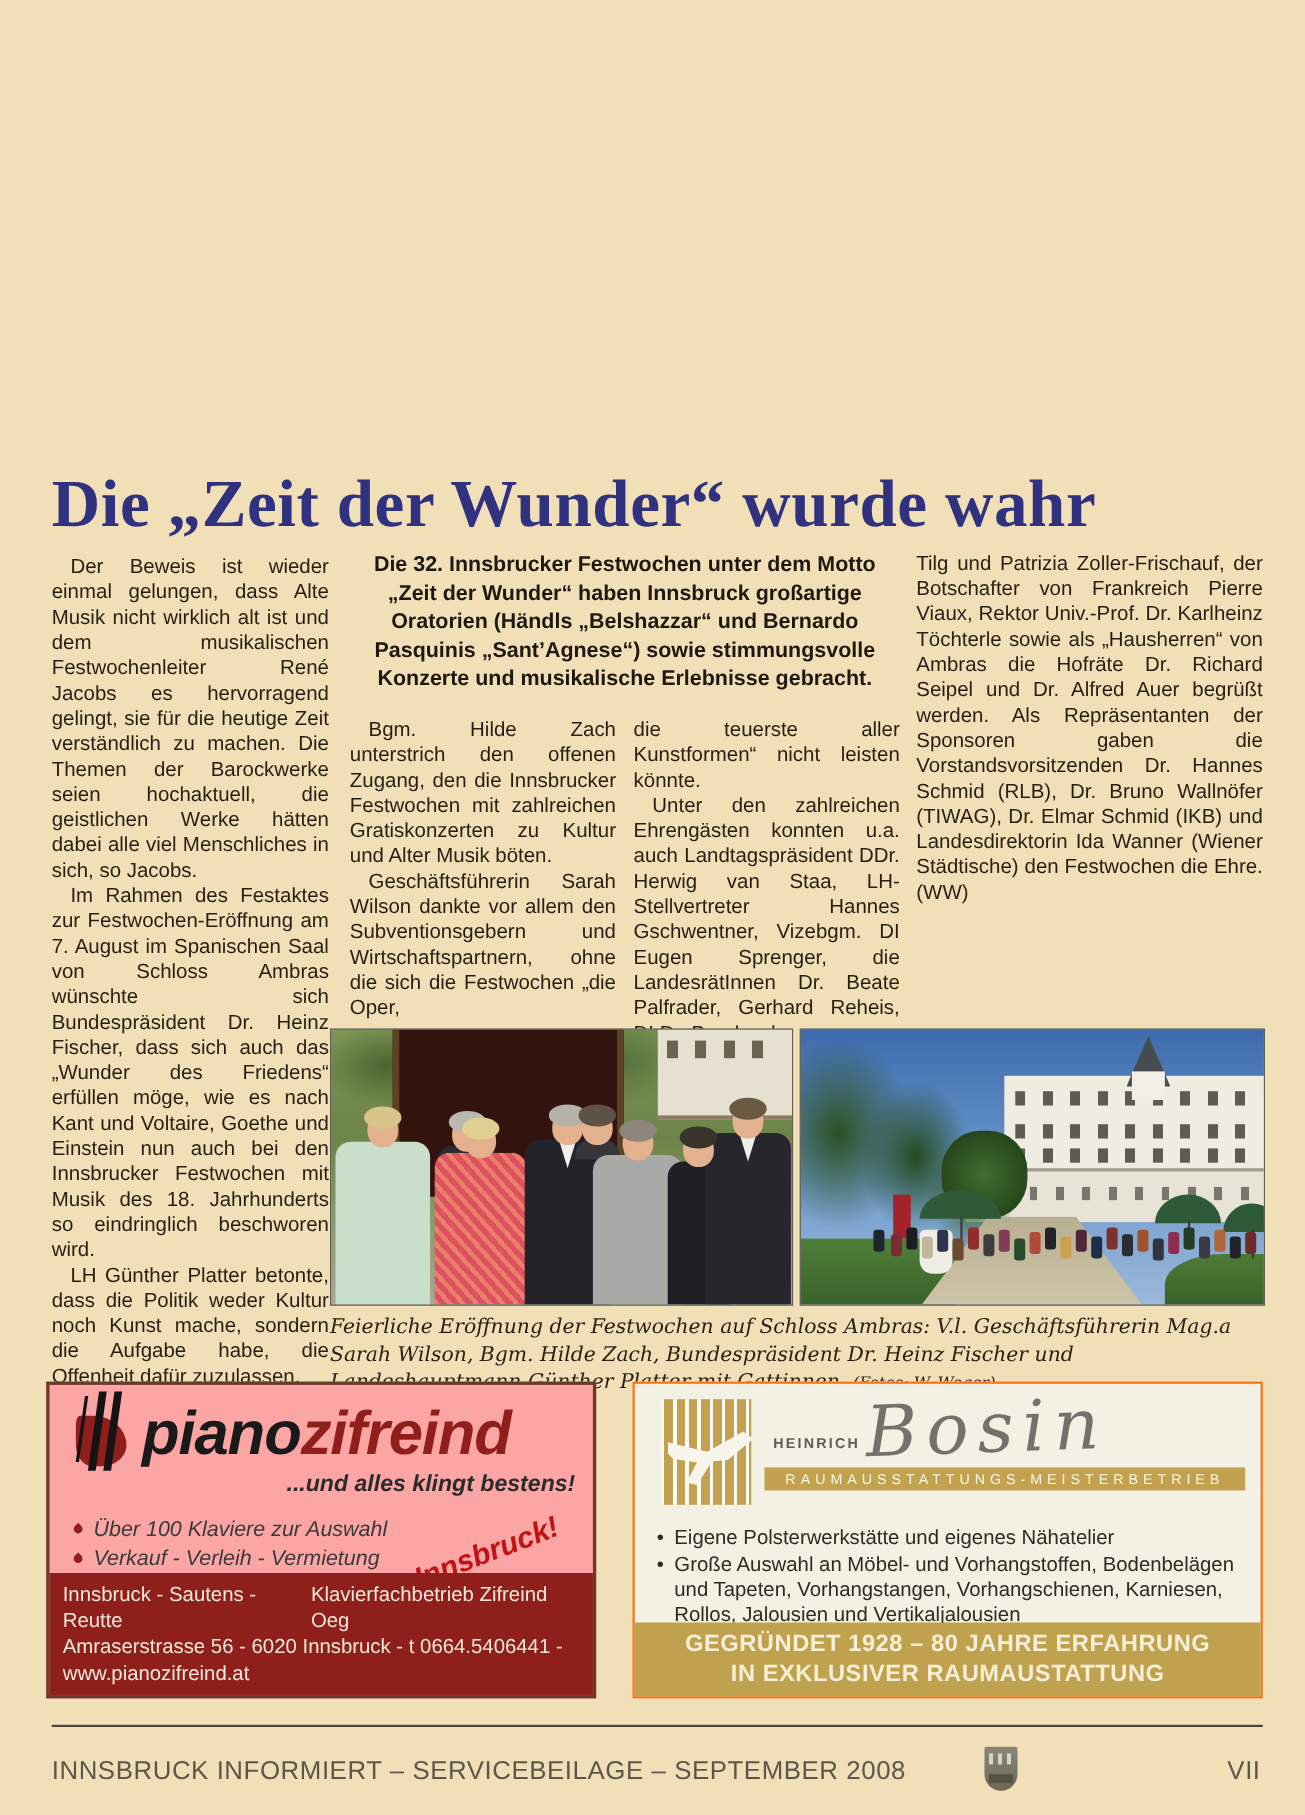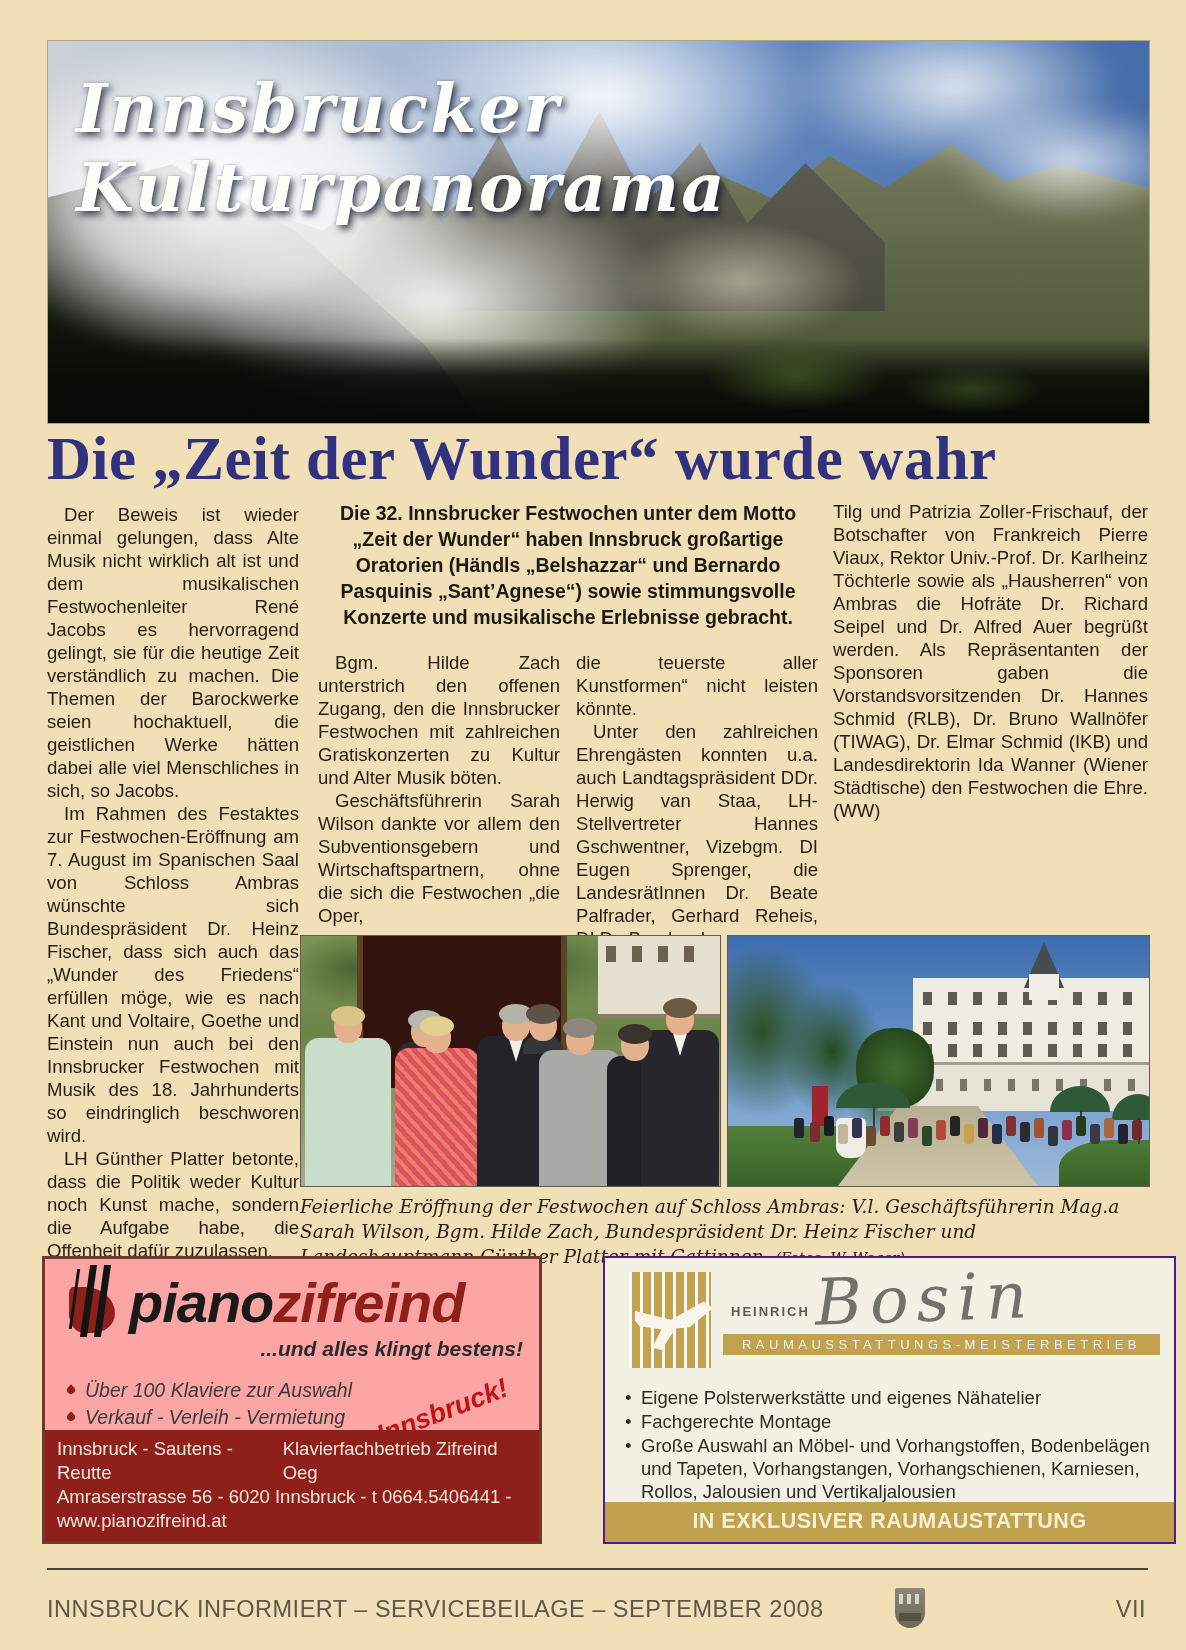--- a/index.html
+++ b/index.html
@@ -134,21 +134,21 @@
   .piano-bullets li::before{content:"";position:absolute;left:0;top:9px;width:8px;height:8px;background:#8e1f1a;
     border-radius:50% 0 50% 50%;transform:rotate(-45deg);}
   .piano-diag{position:absolute;right:22px;top:168px;transform:rotate(-21deg);transform-origin:center;
     font-weight:bold;font-style:italic;font-size:27px;color:#c01414;white-space:nowrap;}
   .piano-bar{position:absolute;left:0;right:0;bottom:0;background:#8e1f1a;color:#f6e8dc;
     padding:7px 12px 8px;font-size:18.5px;line-height:24px;}
   .piano-bar .row1{display:flex;justify-content:space-between;}
 
   
   .ad-bosin{position:absolute;left:575px;top:1256px;width:573px;height:288px;background:#f3f0e4;
-    border:2px solid #4c1d95;box-sizing:border-box;margin-left:28px;}
+    border:2px solid #f97316;box-sizing:border-box;}
   .bosin-head{position:absolute;left:14px;top:12px;right:14px;height:108px;}
   .bosin-logo{position:absolute;left:10px;top:2px;width:82px;height:96px;background:#c2a24e;
     background-image:repeating-linear-gradient(90deg,rgba(255,255,255,.95) 0 3px,rgba(0,0,0,0) 3px 11px);}
   .bosin-chair{position:absolute;left:6px;top:24px;width:78px;height:54px;background:#f7f5ec;
     clip-path:polygon(0 28%,46% 44%,88% 10%,100% 22%,70% 58%,52% 60%,34% 100%,22% 96%,34% 62%,6% 56%,0 46%);}
   .bosin-heinrich{position:absolute;left:112px;top:34px;font-size:13px;letter-spacing:2px;color:#5c5c56;font-weight:bold;}
   .bosin-script{position:absolute;left:196px;top:-8px;font-family:"DejaVu Serif",serif;font-style:italic;
     font-size:64px;color:#72726c;transform:rotate(-2deg);letter-spacing:8px;}
   .bosin-bar{position:absolute;left:104px;top:64px;right:0;background:#c2a24e;color:#f8f5ea;
     font-size:13px;font-weight:normal;letter-spacing:4.5px;padding:3px 8px;text-align:center;}
@@ -169,34 +169,20 @@
   .crest::before{content:"";position:absolute;left:4px;top:6px;right:4px;height:10px;
     background:repeating-linear-gradient(90deg,#d8d4c4 0 4px,rgba(0,0,0,0) 4px 8px);}
   .crest::after{content:"";position:absolute;left:4px;bottom:7px;right:4px;height:8px;background:#55523f;}
   .footer .pagenum{position:absolute;right:2px;top:8px;}
 </style>
 </head>
 <body>
 
 <div class="page">
 
-  <div class="banner">
-    <div class="sky"></div>
-    <div class="mtn-back"></div>
-    <div class="mtn-rock"></div>
-    <div class="mtn-scree"></div>
-    <div class="mtn-shadow"></div>
-    <div class="cloud c1"></div>
-    <div class="cloud c2"></div>
-    <div class="cloud c3"></div>
-    <div class="cloud c4"></div>
-    <div class="cloud c5"></div>
-    <div class="banner-dark"></div>
-    <div class="banner-title">Innsbrucker Kulturpanorama</div>
-  </div>
 
   <div class="headline">Die „Zeit der Wunder“ wurde wahr</div>
 
   <div class="col1 bodytext">
     <p>Der Beweis ist wieder einmal gelungen, dass Alte Musik nicht wirklich alt ist und dem musikalischen Festwochenleiter René Jacobs es hervorragend gelingt, sie für die heutige Zeit verständlich zu machen. Die Themen der Barockwerke seien hochaktuell, die geistlichen Werke hätten dabei alle viel Menschliches in sich, so Jacobs.</p>
     <p>Im Rahmen des Festaktes zur Festwochen-Eröffnung am 7. August im Spanischen Saal von Schloss Ambras wünschte sich Bundespräsident Dr. Heinz Fischer, dass sich auch das „Wunder des Friedens“ erfüllen möge, wie es nach Kant und Voltaire, Goethe und Einstein nun auch bei den Innsbrucker Festwochen mit Musik des 18. Jahrhunderts so eindringlich beschworen wird.</p>
     <p>LH Günther Platter betonte, dass die Politik weder Kultur noch Kunst mache, sondern die Aufgabe habe, die Offenheit dafür zuzulassen.</p>
   </div>
 
   <div class="midblock">
@@ -314,25 +300,25 @@
     <div class="bosin-head">
       <div class="bosin-logo">
           <div class="bosin-chair"></div>
         </div>
       <div class="bosin-heinrich">HEINRICH</div>
       <div class="bosin-script">Bosin</div>
       <div class="bosin-bar">RAUMAUSSTATTUNGS-MEISTERBETRIEB</div>
     </div>
     <ul class="bosin-bullets">
       <li>Eigene Polsterwerkstätte und eigenes Nähatelier</li>
-      <li>Fachgerechte Montage</li>
       <li>Große Auswahl an Möbel- und Vorhangstoffen, Bodenbelägen und Tapeten, Vorhangstangen, Vorhangschienen, Karniesen, Rollos, Jalousien und Vertikaljalousien</li>
       <li>Auf Wunsch Beratung vor Ort</li>
     </ul>
     <div class="bosin-banner">
+      <div>GEGRÜNDET 1928 – 80 JAHRE ERFAHRUNG</div>
       <div>IN EXKLUSIVER RAUMAUSTATTUNG</div>
     </div>
   </div>
 
   <div class="footer-rule"></div>
   <div class="footer">
     <span class="ftext">INNSBRUCK INFORMIERT – SERVICEBEILAGE – SEPTEMBER 2008</span>
     <span class="crest"></span>
     <span class="pagenum">VII</span>
   </div>

